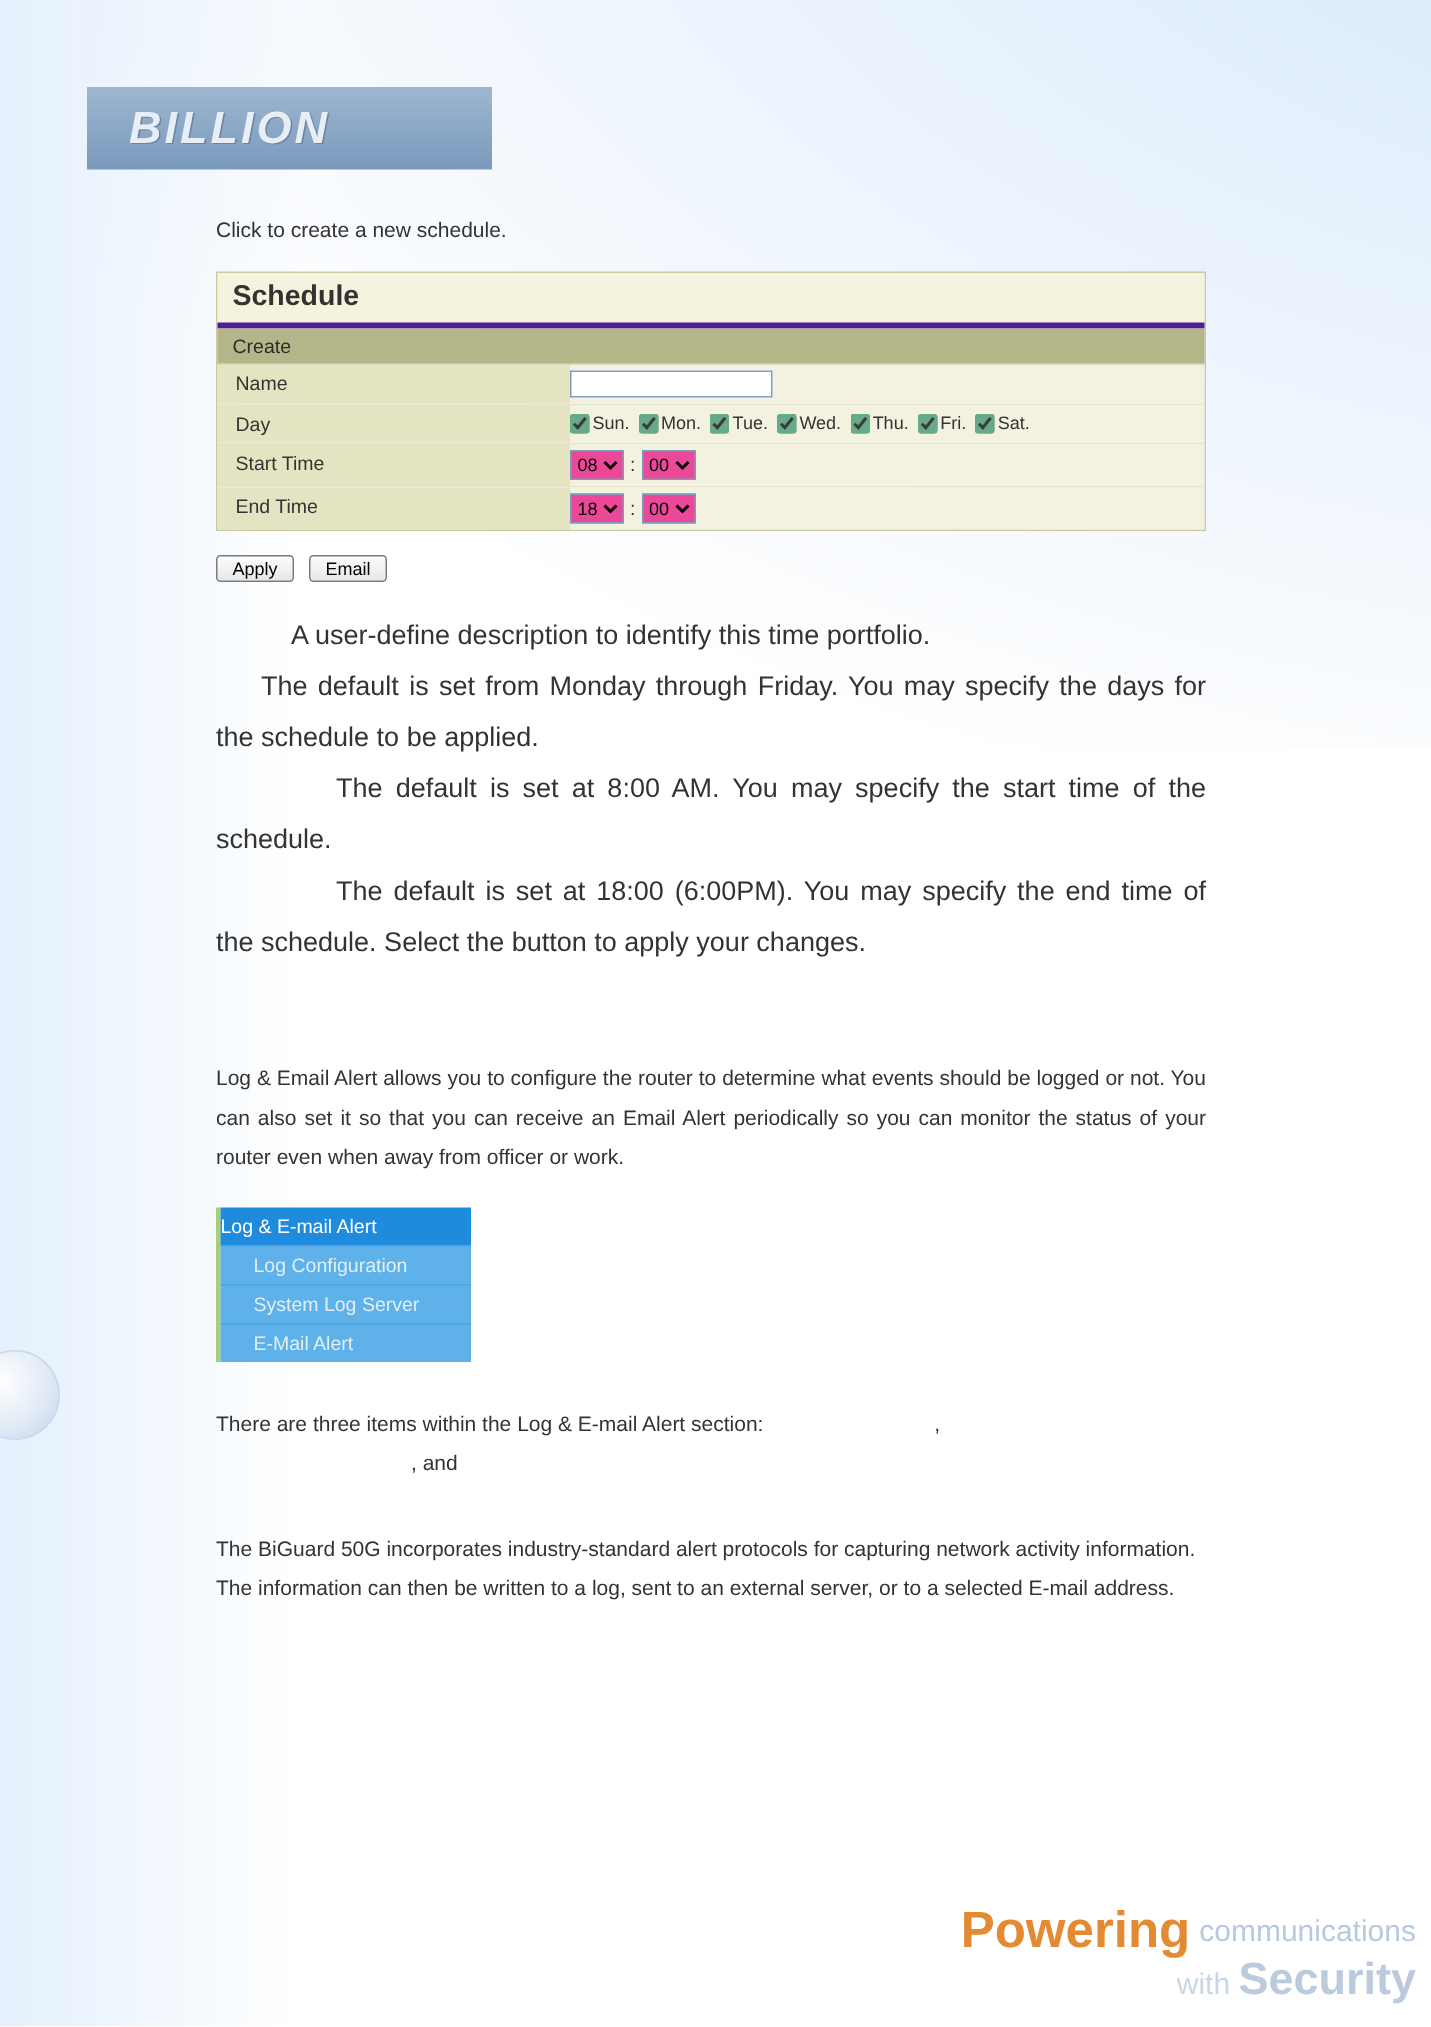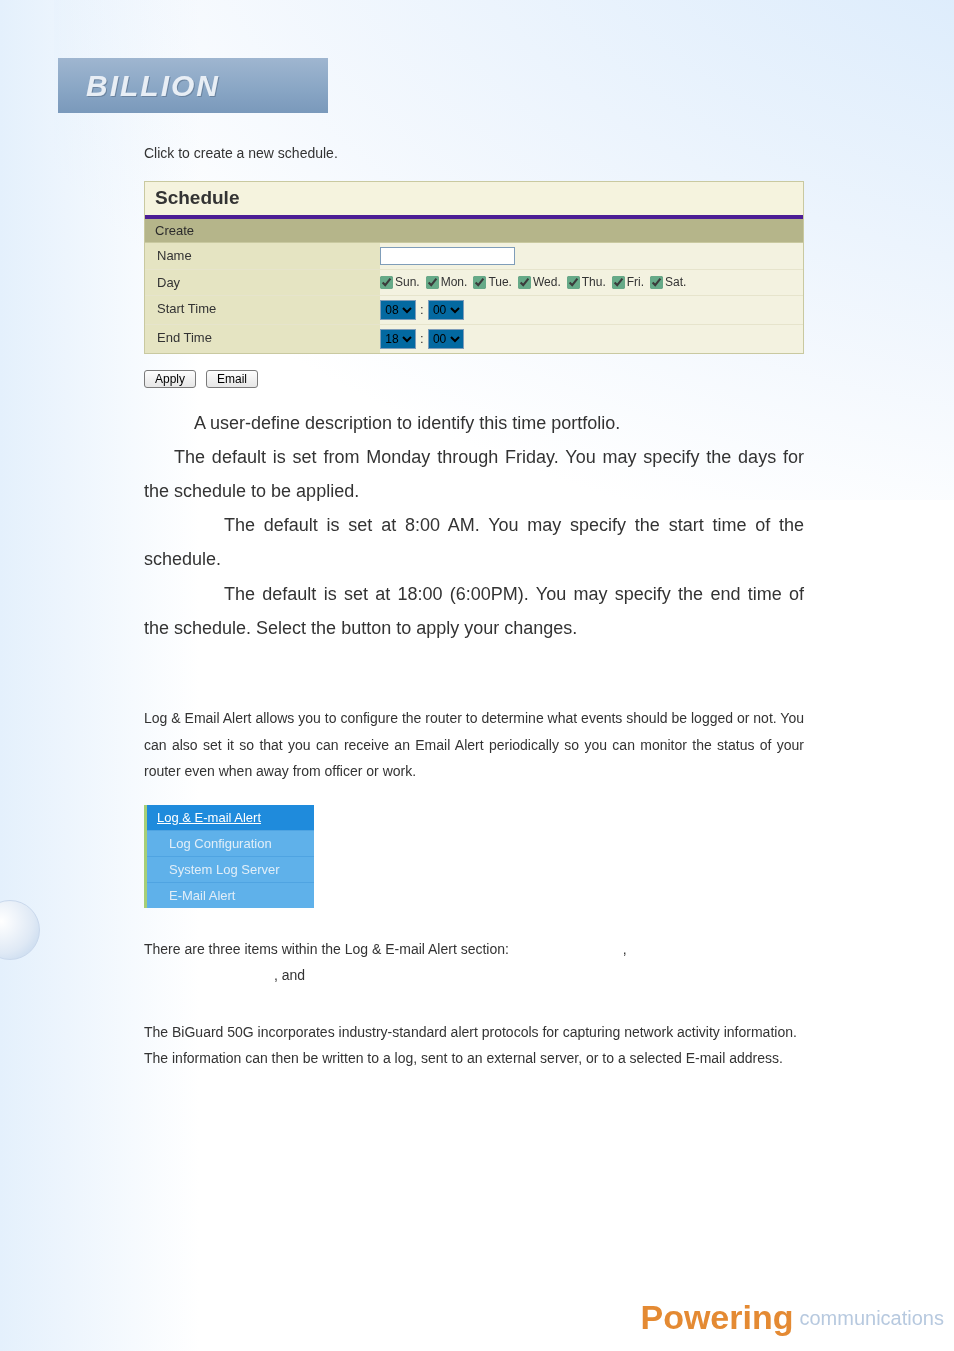--- a/index.html
+++ b/index.html
@@ -120,22 +120,21 @@
     width: 135px;
     height: 18px;
     border: 1px solid #7f9db9;
     font-size: 12px;
     padding: 1px 3px;
   }
   .value-cell select {
     border: 1px solid #7f9db9;
     font-size: 12px;
     height: 20px;
-    background: #0369a1;
-    text-align: center;
+    background: #ec4899;
   }
   .day-check {
     display: inline-flex;
     align-items: center;
     margin-right: 2px;
     font-size: 12px;
   }
   .day-check input[type="checkbox"] {
     margin: 0 2px 0 0;
     accent-color: #6a8;
@@ -167,22 +166,21 @@
     margin-top: 20px;
     width: 170px;
     border-left: 3px solid #a7cf77;
     font-family: Arial, sans-serif;
     font-size: 13px;
     line-height: normal;
   }
   .menu-widget .mh {
     background: #1f8bdc;
     color: #fff;
-    padding: 5px 8px 5px 10px;
-    text-decoration: underline;
+    padding: 5px 8px 5px 0;
   }
   .menu-widget .mi {
     background: #5fb1ea;
     color: #e1eef8;
     padding: 5px 8px 5px 22px;
     border-top: 1px solid #4fa4e2;
   }
 
   .footer-tag {
     position: absolute;
@@ -324,13 +322,14 @@
     <br>
     <span style="display:inline-block;width:130px"></span><span>, and </span>
   </p>
 
   <p style="margin-top:30px">The BiGuard 50G incorporates industry-standard alert protocols for capturing network activity information. The information can then be written to a log, sent to an external server, or to a selected E-mail address.</p>
 
 </div>
 
 <div class="footer-tag">
   <span class="powering">Powering</span><span class="comm">communications</span>
+  <span class="withsec"><span>with </span><span class="sec">Security</span></span>
 </div>
 
 </body></html>

